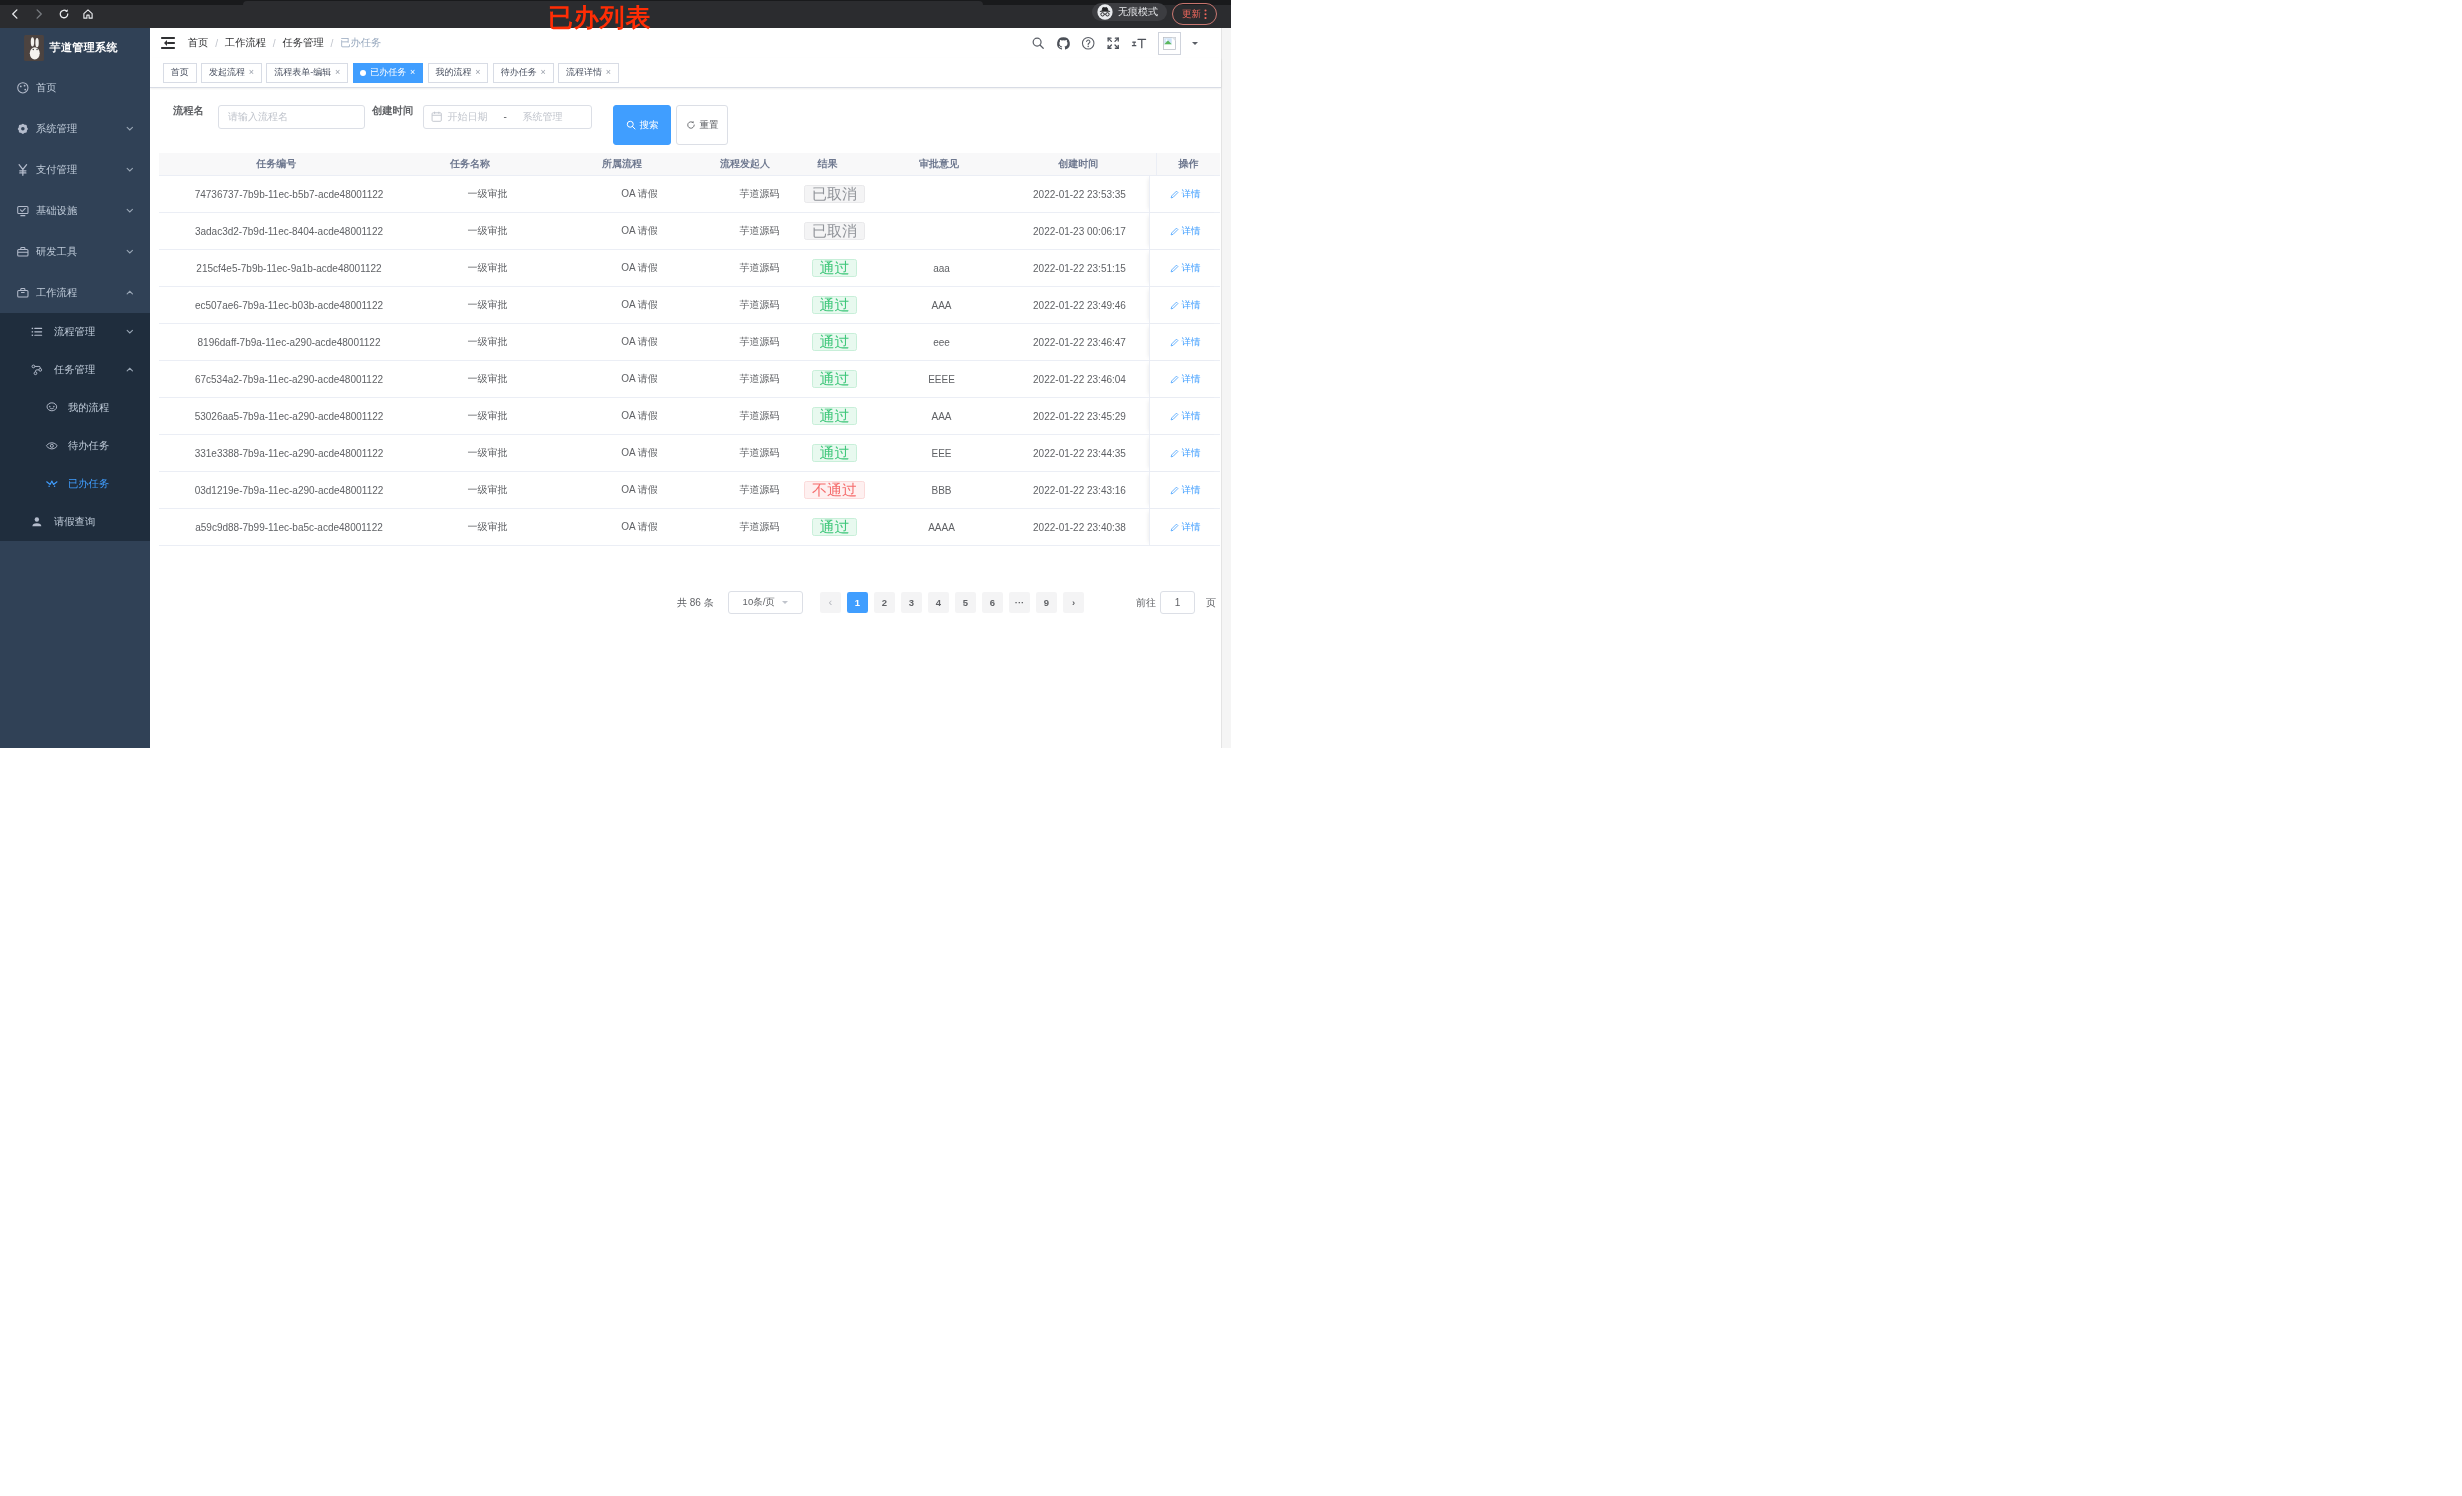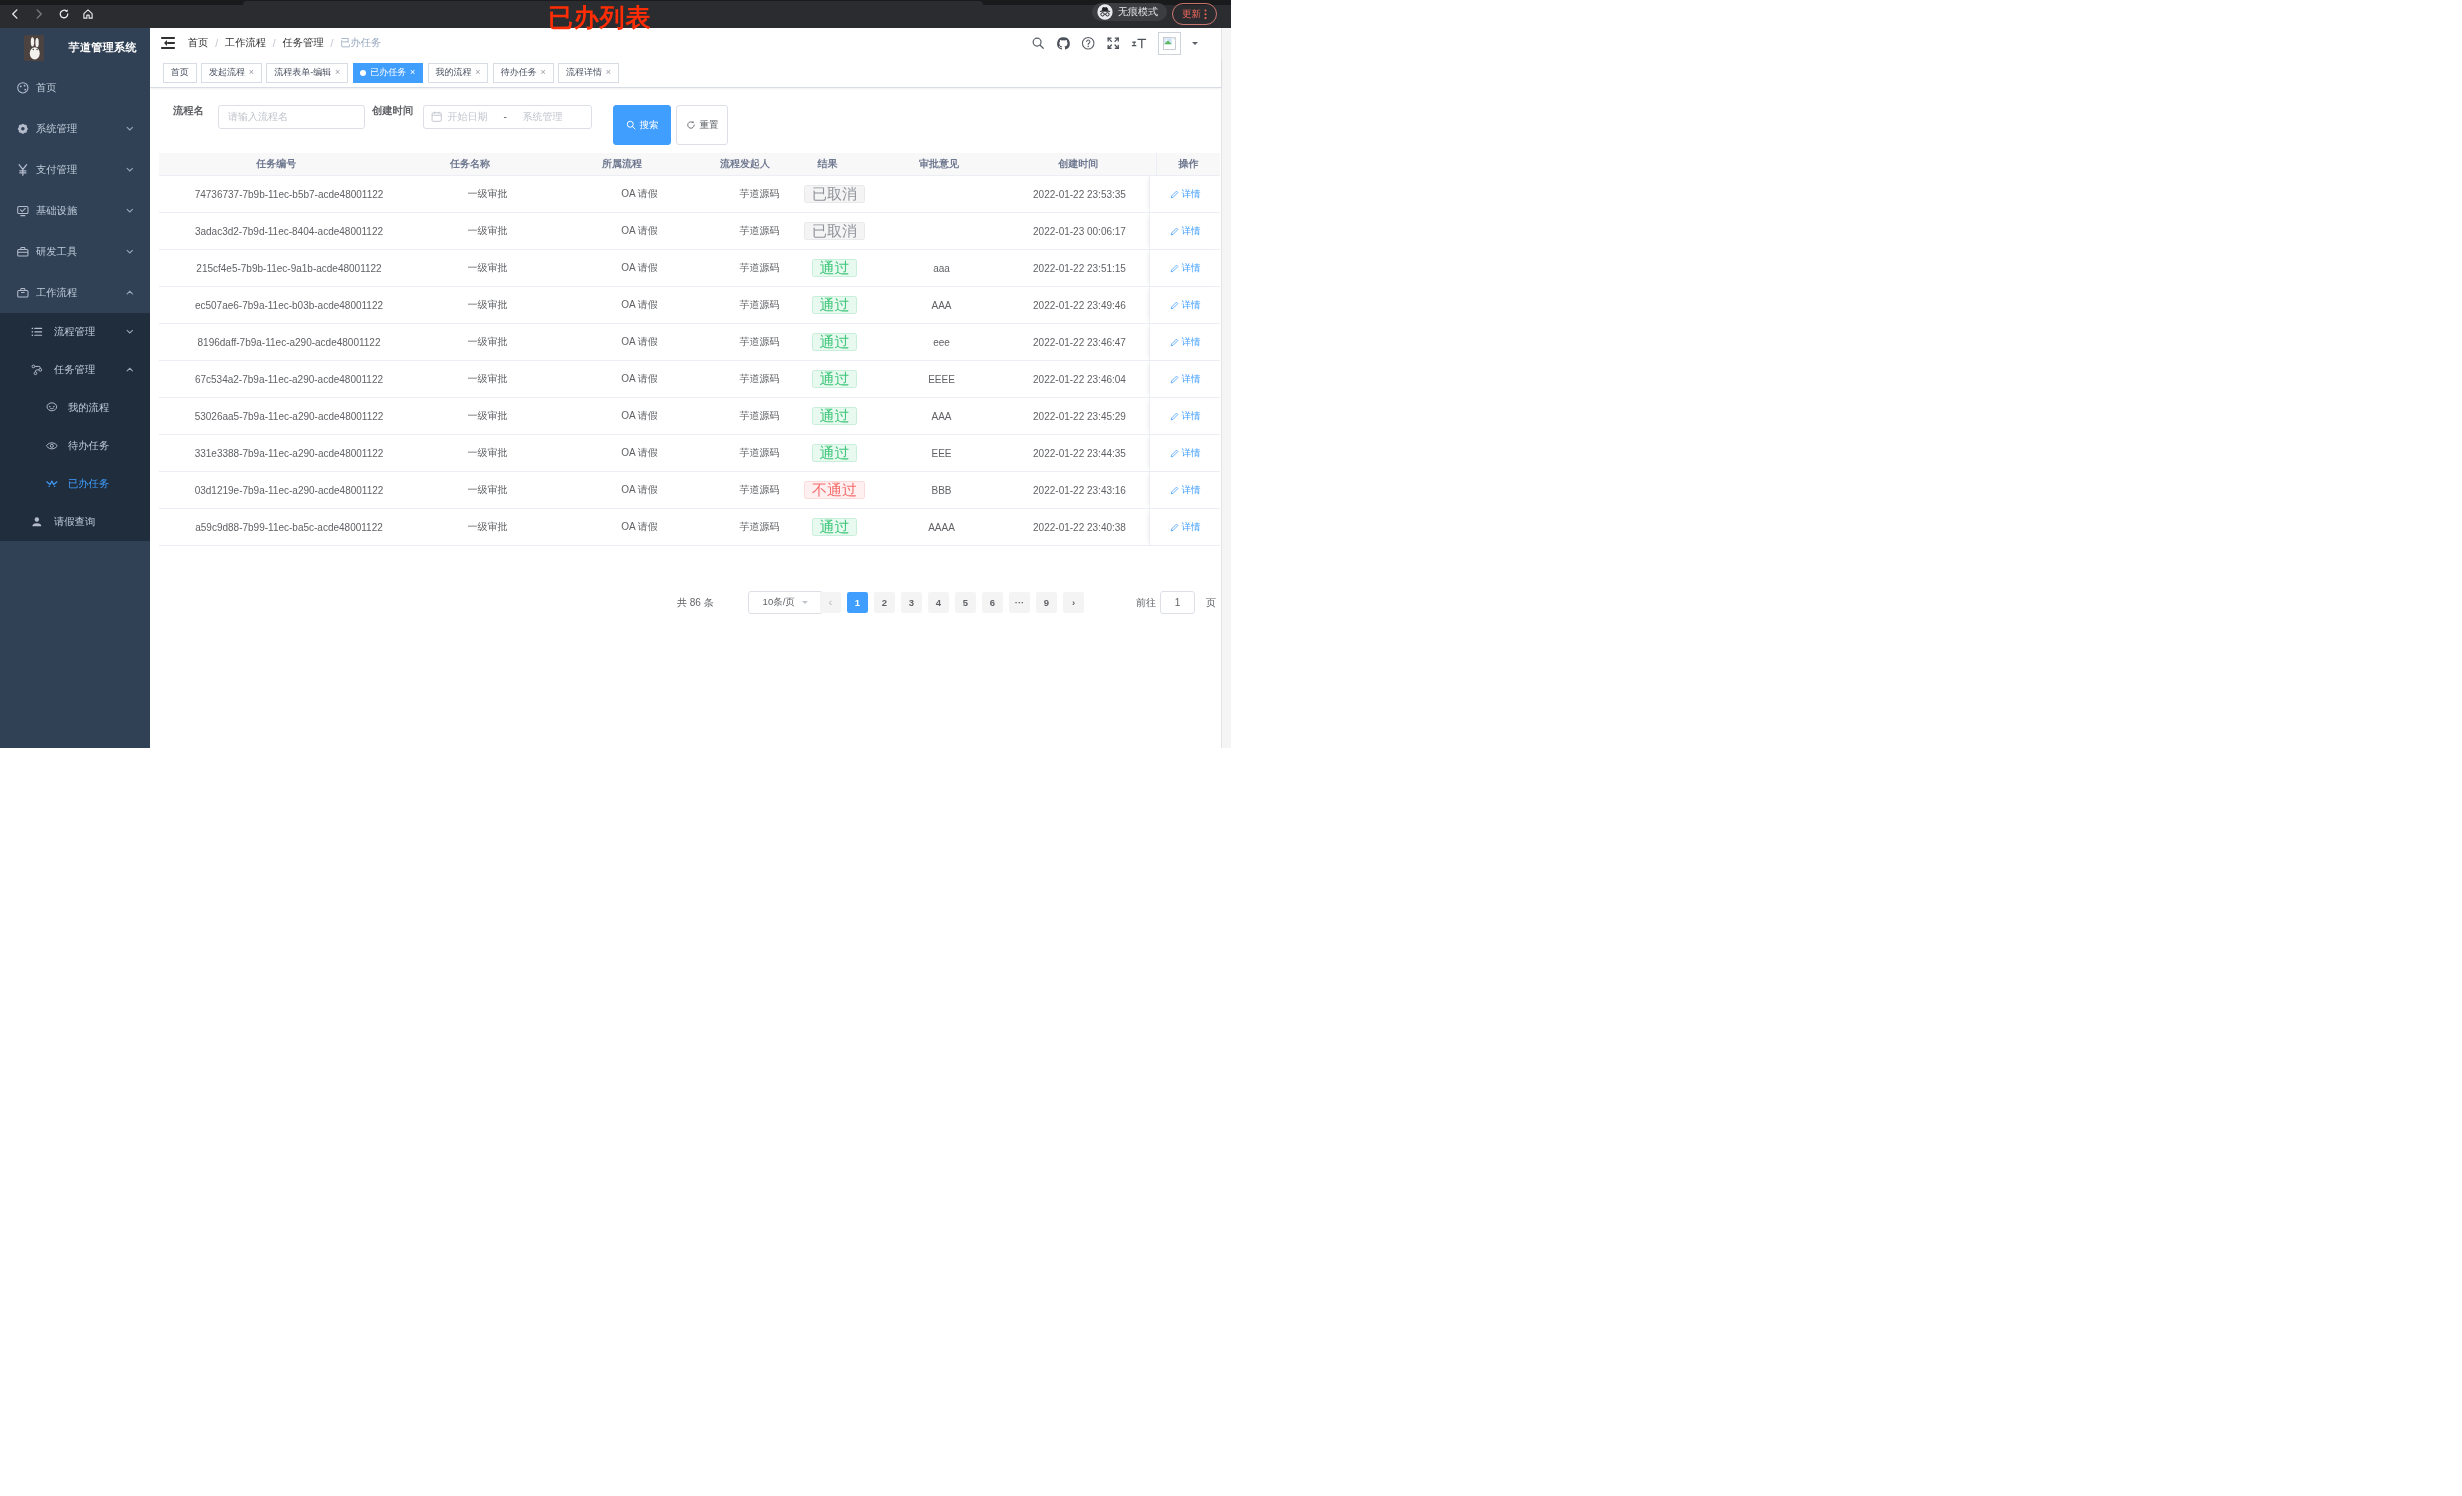--- a/index.html
+++ b/index.html
@@ -21,21 +21,21 @@
   .url-host { color:#e8eaed; }
   .url-path { color:#9aa0a6; }
   .annotation { position:absolute; left:548px; top:0.8px; font-size:25px; font-weight:700; color:#ff2d05; z-index:60; letter-spacing:0.8px; }
   .incog-badge { position:absolute; left:1092px; top:3px; height:18px; background:#3c3d41; border-radius:11px;
     display:flex; align-items:center; padding:0 9px 0 4.6px; gap:5.3px; color:#e8eaed; font-size:10px; }
   .update-btn { position:absolute; left:1172px; top:3px; width:45px; height:22px; border:0.8px solid rgba(242,139,130,.8); border-radius:11px;
     display:flex; align-items:center; justify-content:center; gap:3px; color:#ee675c; font-size:9.5px; }
 
   
   .sidebar { position:absolute; left:0; top:28px; width:150px; bottom:0; background:#304156; z-index:5; }
-  .logo-row { height:39px; display:flex; align-items:center; padding-left:23.5px; gap:25px; }
+  .logo-row { height:39px; display:flex; align-items:center; padding-left:23.5px; gap:6px; }
   .app-title { color:#fff; font-size:11px; font-weight:700; letter-spacing:0.4px; }
   .menu { }
   .m-item { height:41px; display:flex; align-items:center; color:#bfcbd9; font-size:10.3px; cursor:pointer; position:relative; }
   .m-item .mi-icon { position:absolute; left:16px; width:13.7px; height:13.7px; color:#b4bccc; }
   .m-item .mi-label { position:absolute; left:36px; }
   .m-item .chev { position:absolute; right:16.7px; width:7.6px; height:7.6px; color:#9aa7b6; }
   .submenu { background:#1f2d3d; }
   .s-item { height:38px; }
   .s-item .mi-icon { left:30px; }
   .s-item .mi-label { left:54px; }
@@ -95,21 +95,21 @@
   .result-tag { display:inline-block; height:17.5px; line-height:16px; padding:0 6.8px; font-size:15px; border-radius:2.3px; border:0.8px solid; }
   .result-tag[data-type="info"]    { color:#909399; background:#f4f4f5; border-color:#e9e9eb; }
   .result-tag[data-type="success"] { color:#3fc77a; background:#e8f9ef; border-color:#c8efd9; }
   .result-tag[data-type="danger"]  { color:#f56c6c; background:#fef0f0; border-color:#fbdada; }
   .detail-link { color:#409eff; font-size:9.5px; display:flex; align-items:center; gap:3px; cursor:pointer; }
 
   
   .pagination { position:absolute; top:562px; left:0; right:10px; height:24px; font-size:10px; color:#606266; }
   .total-label { position:absolute; left:527px; top:6px; }
   .size-select { position:absolute; left:578px; top:0.8px; width:75px; height:23px; border:0.8px solid #dcdfe6; border-radius:3px;
-    display:flex; align-items:center; justify-content:center; gap:7.6px; color:#606266; font-size:9.5px; cursor:pointer;margin-left:20px; }
+    display:flex; align-items:center; justify-content:center; gap:7.6px; color:#606266; font-size:9.5px; cursor:pointer; }
   .sel-caret { width:0; height:0; border:3.4px solid transparent; border-top-color:#c0c4cc; margin-top:3.8px; }
   .pager { position:absolute; left:670px; top:1.5px; display:flex; gap:6px; }
   .page-btn { min-width:21px; height:21px; border-radius:2.3px; background:#f4f4f5; color:#606266; font-size:9.5px;
     display:flex; align-items:center; justify-content:center; cursor:pointer; font-weight:600; }
   .page-btn.arrow { color:#b6b9bf; font-size:11.4px; font-weight:400; }
   .page-btn.active { background:#409eff; color:#fff; }
   .goto { position:absolute; left:986px; top:6px; }
   .goto-input { position:absolute; left:1010px; top:0.8px; width:35px; height:23px; border:0.8px solid #dcdfe6; border-radius:3px;
     text-align:center; font-size:10px; color:#606266; font-family:inherit; }
   .goto-unit { position:absolute; left:1056px; top:6px; }

